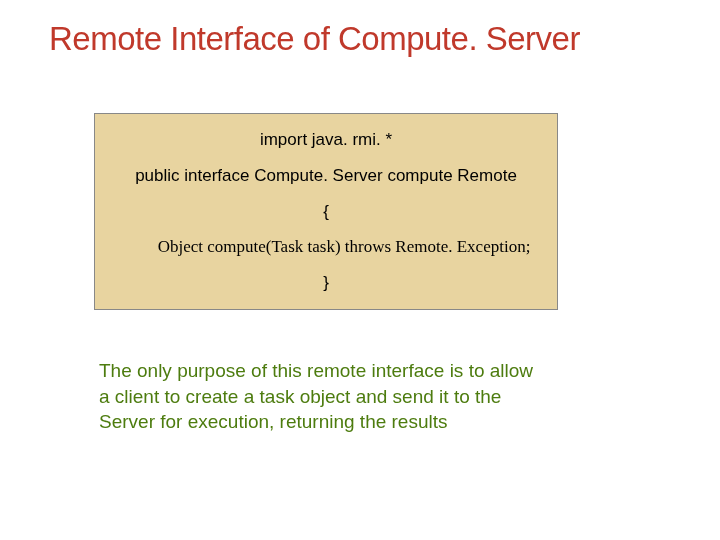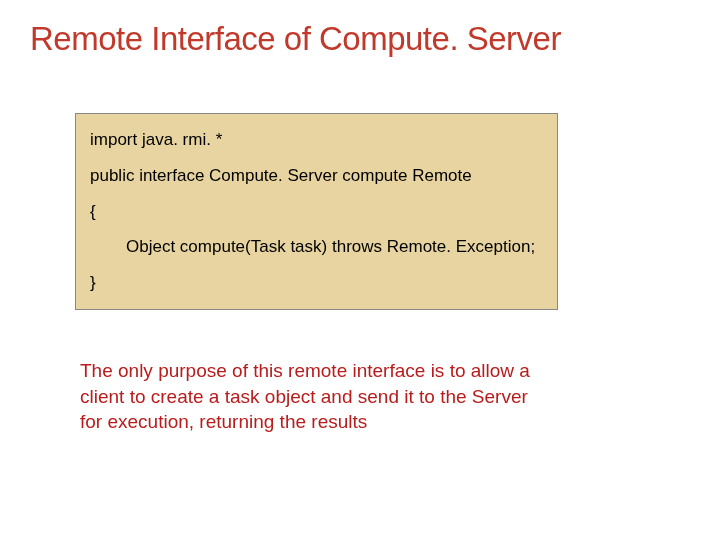--- a/index.html
+++ b/index.html
@@ -9,51 +9,54 @@
     height: 540px;
     background: #ffffff;
     font-family: Verdana, Geneva, sans-serif;
     overflow: hidden;
   }
   .slide {
     width: 618px;
     height: 540px;
     position: relative;
     box-sizing: border-box;
+    padding-left: 19px;
   }
   .title {
     color: #c0392b;
     font-size: 33px;
     font-weight: 400;
     padding: 20px 20px 0 30px;
     letter-spacing: -0.5px;
   }
   .code-box {
     background: #e8d4a0;
     border: 1px solid #888;
     margin: 55px 60px 0 75px;
     padding: 14px 14px 14px 14px;
     font-size: 17px;
     line-height: 1.4;
     color: #000;
   }
   .code-line {
     margin-bottom: 12px;
+    text-align: center;
   }
   .code-line.indent {
     padding-left: 36px;
+    font-family: Liberation Serif, serif;
   }
   .code-line:last-child {
     margin-bottom: 0;
   }
   .body-text {
     margin: 48px 70px 0 80px;
     font-size: 19px;
     line-height: 1.35;
-    color: #b91c1c;
+    color: #4d7c0f;
   }
 </style>
 </head>
 <body>
 
 <div class="slide">
   <div class="title">Remote Interface of Compute. Server</div>
 
   <div class="code-box">
     <div class="code-line">import java. rmi. *</div>

